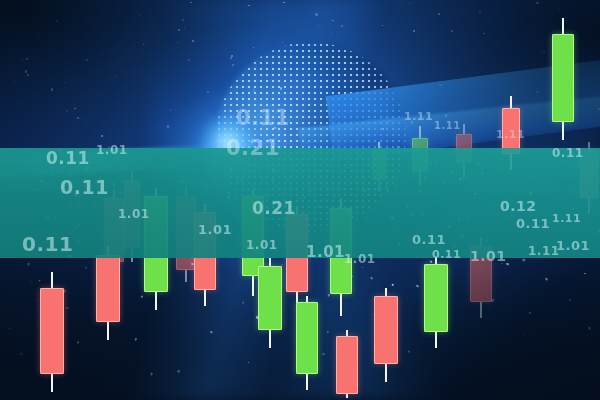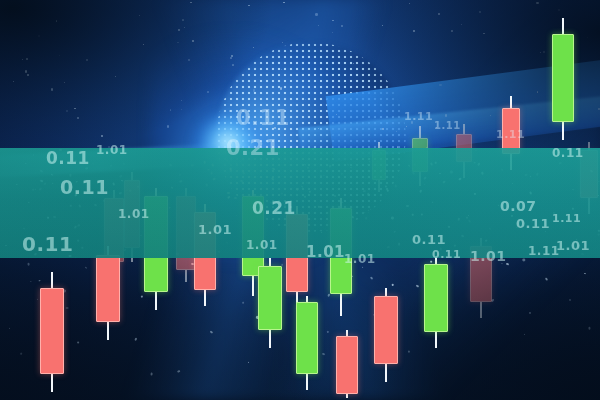--- a/index.html
+++ b/index.html
@@ -559,21 +559,21 @@
       <span class="num teal" style="left: 198px; top: 222px; font-size: 13px;">1.01</span>
       <span class="num" style="left: 236px; top: 106px; font-size: 21px;">0.11</span>
       <span class="num" style="left: 226px; top: 136px; font-size: 21px;">0.21</span>
       <span class="num teal" style="left: 252px; top: 198px; font-size: 17px;">0.21</span>
       <span class="num teal" style="left: 246px; top: 238px; font-size: 12px;">1.01</span>
       <span class="num teal" style="left: 306px; top: 243px; font-size: 15px;">1.01</span>
       <span class="num" style="left: 404px; top: 110px; font-size: 11px;">1.11</span>
       <span class="num" style="left: 434px; top: 120px; font-size: 10px;">1.11</span>
       <span class="num" style="left: 496px; top: 128px; font-size: 11px;">1.11</span>
       <span class="num teal" style="left: 412px; top: 232px; font-size: 13px;">0.11</span>
-      <span class="num teal" style="left: 500px; top: 198px; font-size: 14px;">0.07</span>
+      <span class="num teal" style="left: 500px; top: 198px; font-size: 14px;">0.12</span>
       <span class="num teal" style="left: 516px; top: 216px; font-size: 13px;">0.11</span>
       <span class="num teal" style="left: 552px; top: 212px; font-size: 11px;">1.11</span>
       <span class="num teal" style="left: 556px; top: 238px; font-size: 13px;">1.01</span>
       <span class="num teal" style="left: 528px; top: 244px; font-size: 12px;">1.11</span>
       <span class="num teal" style="left: 470px; top: 248px; font-size: 14px;">1.01</span>
       <span class="num teal" style="left: 432px; top: 248px; font-size: 11px;">0.11</span>
       <span class="num teal" style="left: 344px; top: 252px; font-size: 12px;">1.01</span>
       <span class="num teal" style="left: 552px; top: 146px; font-size: 12px;">0.11</span>
     </div>
 

